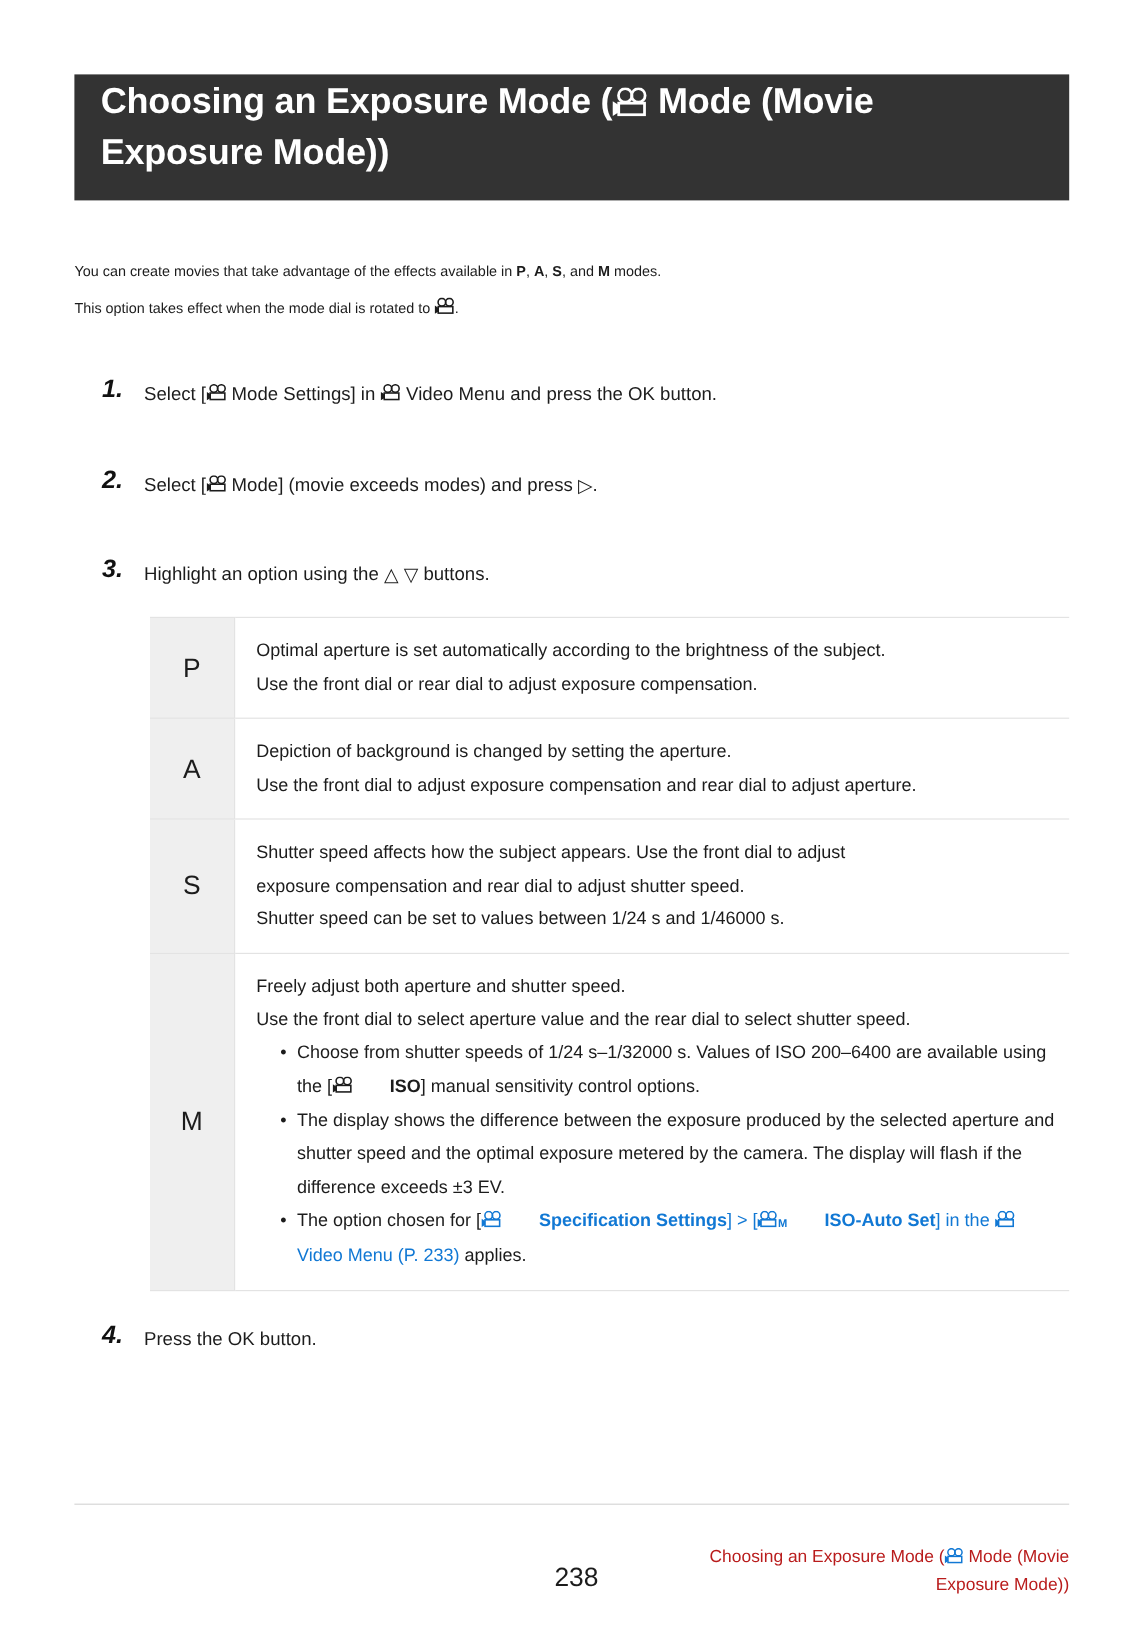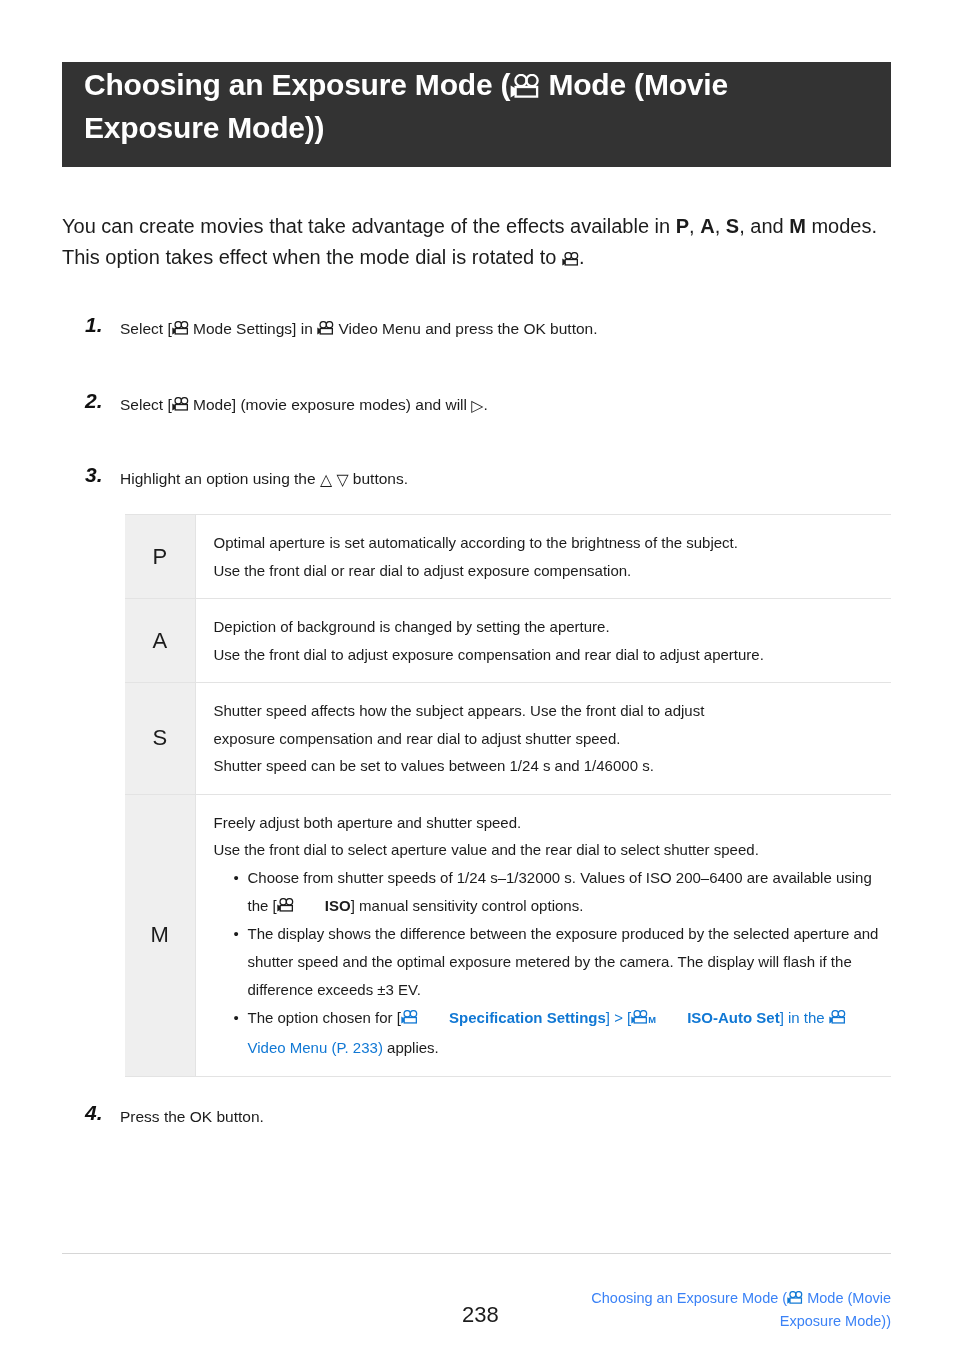--- a/index.html
+++ b/index.html
@@ -30,21 +30,21 @@
     line-height: 1.42;
     letter-spacing: -0.2px;
   }
 
   
   .intro {
     position: absolute;
     left: 62px;
     top: 211px;
     width: 830px;
-    font-size: 20px;
+    font-size: 12px;
     line-height: 31px;
     color: #1c1c1c;
   }
   .intro b { font-weight: bold; }
 
   
   .step {
     position: absolute;
     left: 62px;
     width: 830px;
@@ -147,21 +147,21 @@
     color: #1c1c1c;
   }
   .footer-link {
     position: absolute;
     right: 0;
     top: 5px;
     width: 400px;
     text-align: right;
     font-size: 14.5px;
     line-height: 23px;
-    color: #3b82f6;
+    color: #b91c1c;
   }
 
   
   .cam {
     display: inline-block;
     vertical-align: -0.16em;
     position: relative;
   }
   .cam svg { display: block; }
   .cam-sub {
@@ -221,21 +221,21 @@
           </svg></span><span> Video Menu and press the </span><b>OK</b><span> button.</span></span>
   </div>
 
   <div class="step" id="step2">
     <span class="step-num">2.</span>
     <span class="step-body"><span>Select [</span><span class="cam"><svg width="17" height="15" viewBox="0 0 30 26" aria-hidden="true">
             <circle cx="11" cy="6.5" r="5.6" fill="none" stroke="#1c1c1c" stroke-width="2.3"></circle>
             <circle cx="22" cy="6.5" r="5.6" fill="none" stroke="#1c1c1c" stroke-width="2.3"></circle>
             <rect x="5.6" y="13" width="21.5" height="9.6" fill="none" stroke="#1c1c1c" stroke-width="2.3"></rect>
             <path d="M5.6 14.6 L0.6 11.4 L0.6 23.6 L5.6 20.6 Z" fill="#1c1c1c"></path>
-          </svg></span> <b>Mode</b><span>] (movie exposure modes) and will </span><span class="tri">▷</span><span>.</span></span>
+          </svg></span> <b>Mode</b><span>] (movie exceeds modes) and press </span><span class="tri">▷</span><span>.</span></span>
   </div>
 
   <div class="step" id="step3">
     <span class="step-num">3.</span>
     <span class="step-body"><span>Highlight an option using the </span><span class="tri">△</span> <span class="tri">▽</span><span> buttons.</span></span>
   </div>
 
   <table class="mode-table">
     <tbody>
       <tr>

